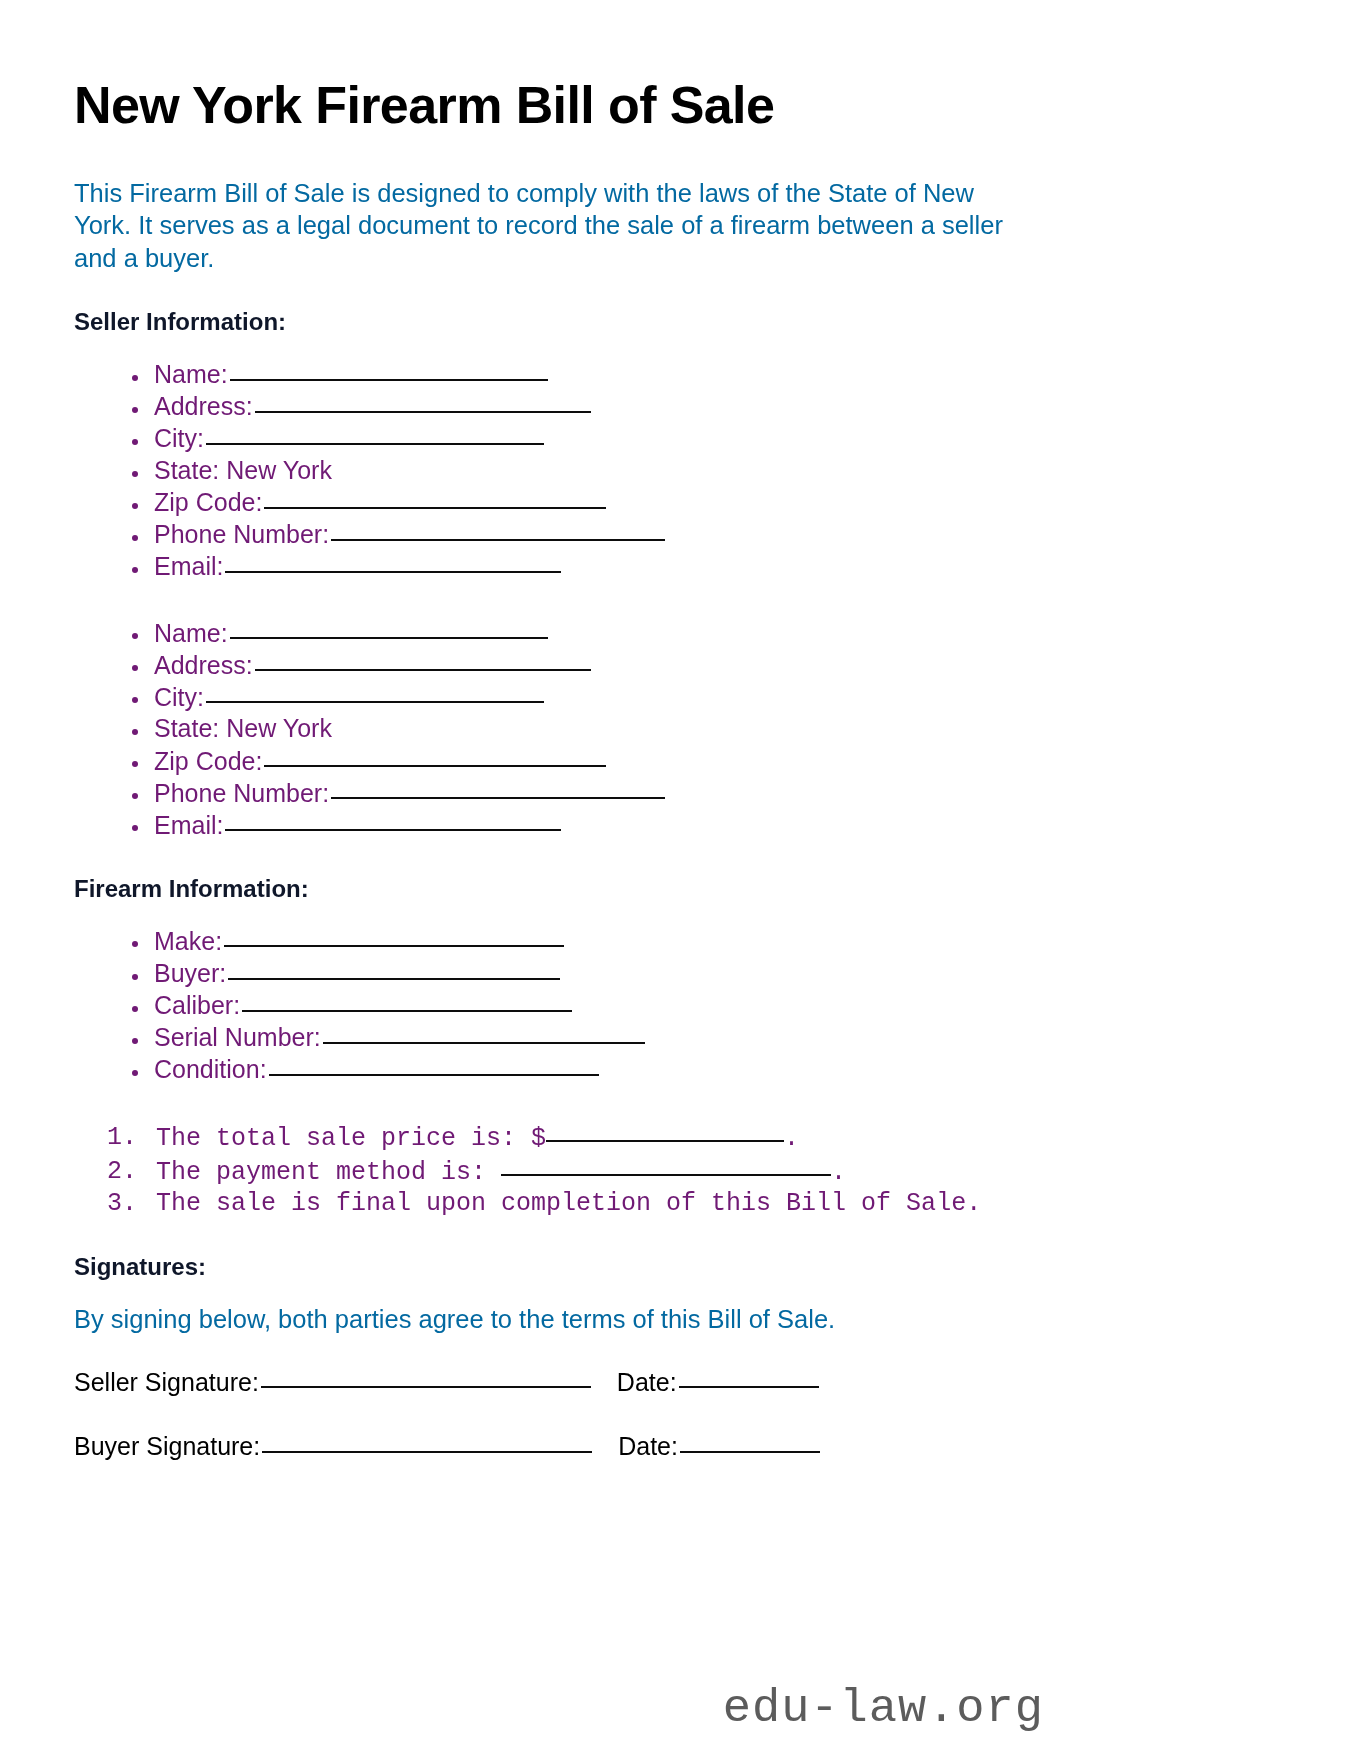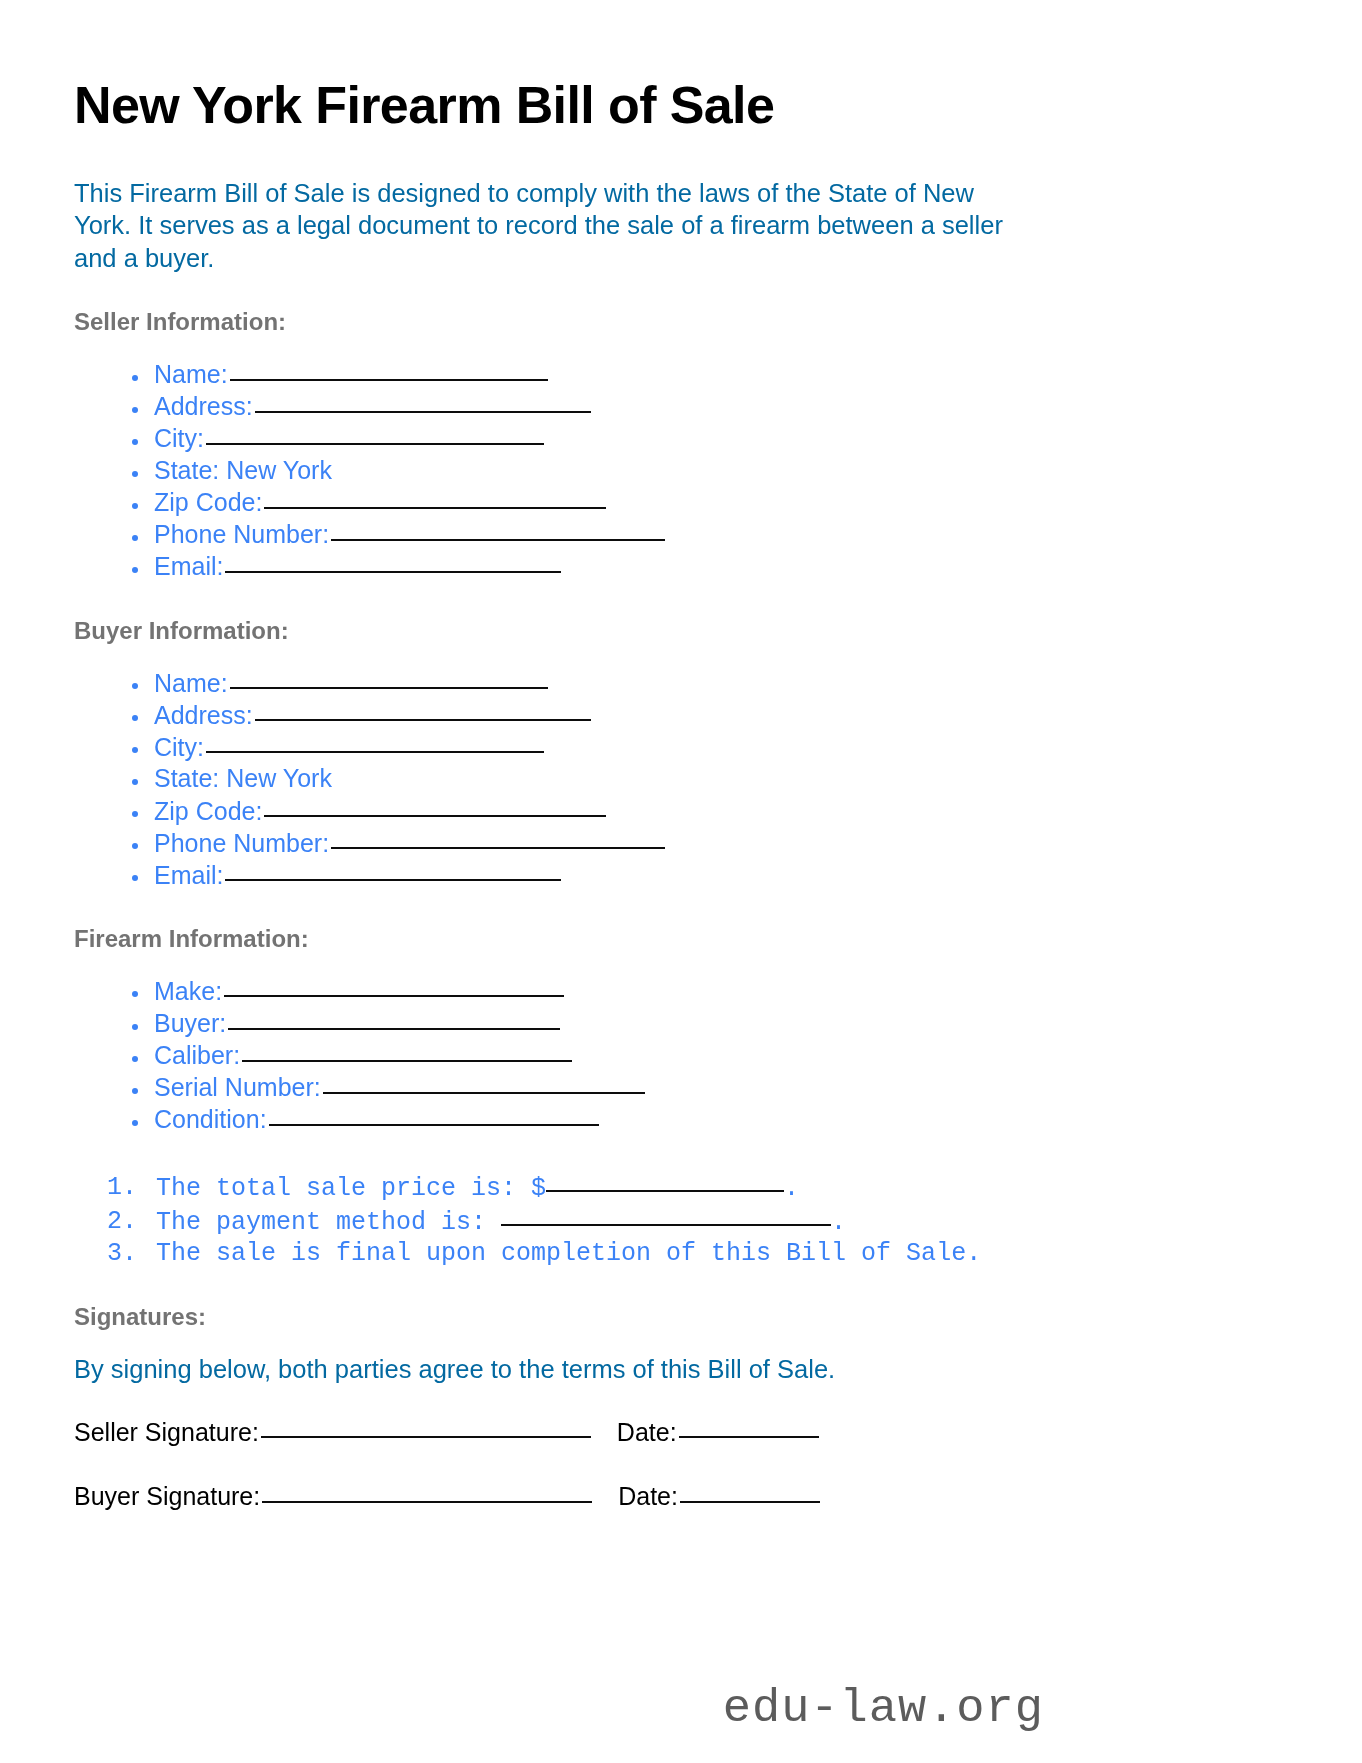--- a/index.html
+++ b/index.html
@@ -37,32 +37,32 @@
     line-height: 1.27;
     margin: 0 0 34px 0;
     max-width: 1080px;
     color: #0369a1;
   }
   .para.tight { margin-bottom: 30px; }
   .section-heading {
     font-size: 24px;
     font-weight: bold;
     margin: 0 0 22px 0;
-    color: #737373;
+    color: #0f172a;
   }
   ul.field-list, ol.terms-list {
     margin: 0 0 34px 0;
     padding: 0 0 0 76px;
   }
   ul.field-list { list-style: disc; }
   ol.terms-list { list-style: decimal; padding-left: 78px; font-family: Liberation Mono, monospace; }
   ul.field-list li, ol.terms-list li {
     font-size: 25px;
     line-height: 1.265;
-    color: #3b82f6;
+    color: #701a75;
     padding-left: 4px;
   }
   ul.field-list li::marker { font-size: 19px; }
   .blank {
     display: inline-block;
     border-bottom: 2.4px solid #0d0d0d;
     vertical-align: 2px;
     height: 0.82em;
     margin-left: 2px;
   }
@@ -100,21 +100,20 @@
   <ul class="field-list">
       <li><span>Name:</span><span class="blank" style="width: 318px;"></span></li>
       <li><span>Address:</span><span class="blank" style="width: 336px;"></span></li>
       <li><span>City:</span><span class="blank" style="width: 338px;"></span></li>
       <li><span>State:</span><span> New York</span></li>
       <li><span>Zip Code:</span><span class="blank" style="width: 342px;"></span></li>
       <li><span>Phone Number:</span><span class="blank" style="width: 334px;"></span></li>
       <li><span>Email:</span><span class="blank" style="width: 336px;"></span></li>
     </ul>
 
-  <h2 class="section-heading">Buyer Information:</h2>
   <ul class="field-list">
       <li><span>Name:</span><span class="blank" style="width: 318px;"></span></li>
       <li><span>Address:</span><span class="blank" style="width: 336px;"></span></li>
       <li><span>City:</span><span class="blank" style="width: 338px;"></span></li>
       <li><span>State:</span><span> New York</span></li>
       <li><span>Zip Code:</span><span class="blank" style="width: 342px;"></span></li>
       <li><span>Phone Number:</span><span class="blank" style="width: 334px;"></span></li>
       <li><span>Email:</span><span class="blank" style="width: 336px;"></span></li>
     </ul>
 

